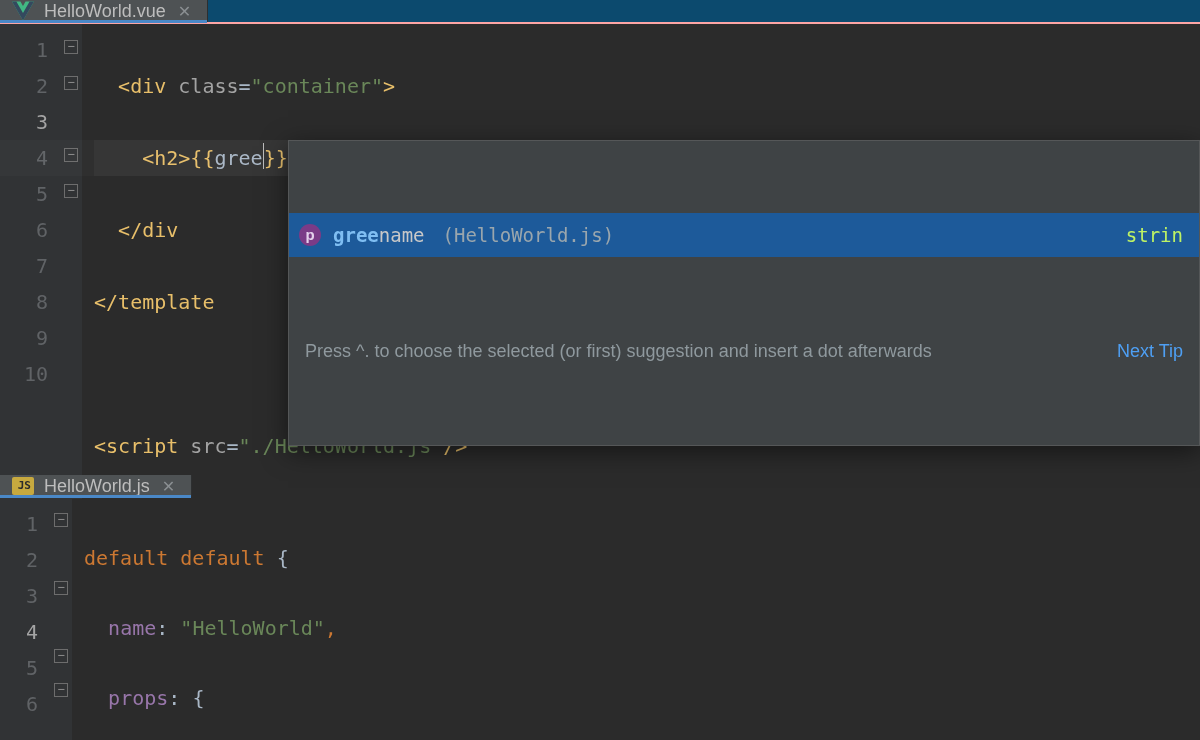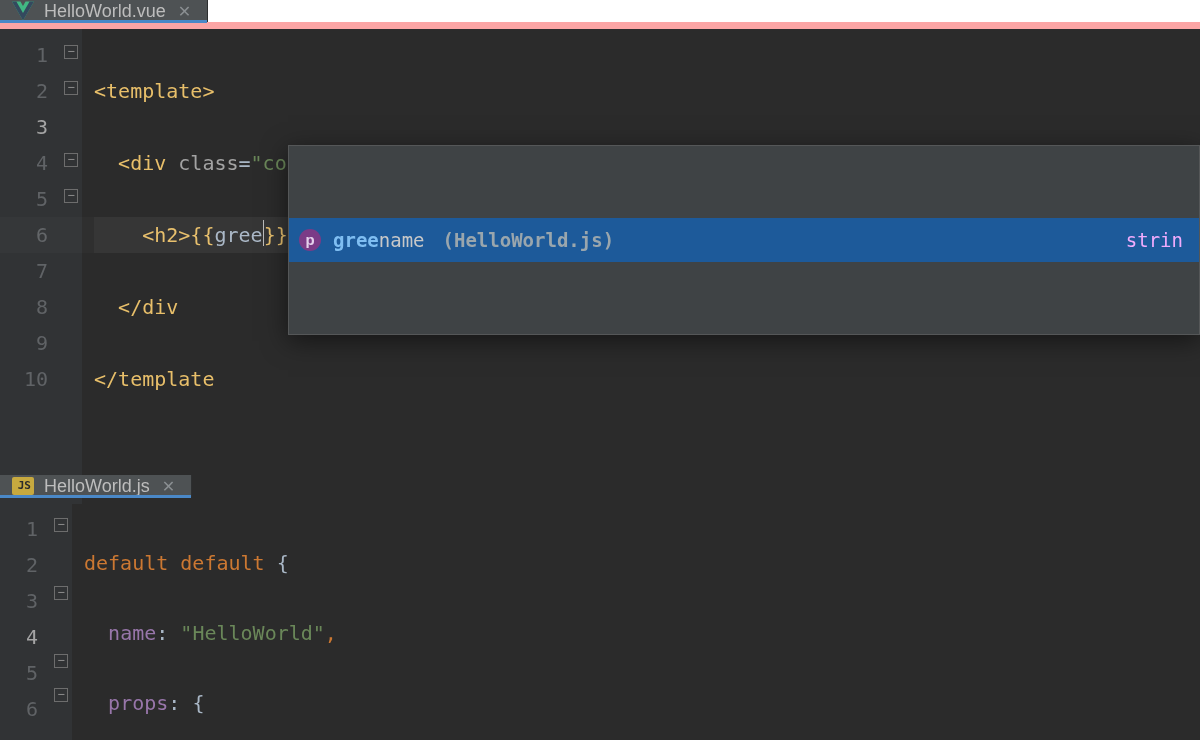--- a/index.html
+++ b/index.html
@@ -13,24 +13,24 @@
   }
 
   
   .pane { display: flex; flex-direction: column; }
   .pane.top { height: 475px; border-bottom: 1px solid #1e1e1e; }
   .pane.bottom { height: 265px; }
 
   
   .tabbar {
     height: 44px;
-    background: #ffffff;
+    background: #0c4a6e;
     display: flex;
     align-items: center;
-    border-bottom: 7px solid #fca5a5;
+    border-bottom: 2px solid #fca5a5;
   }
   .tab {
     display: flex; align-items: center;
     padding: 0 14px 0 12px;
     gap: 10px;
     background: #4e5254;
     border-right: 1px solid #2d2f30;
     color: #bdbdbd;
     font-family: "Segoe UI", "Helvetica Neue", sans-serif;
     font-size: 18px;
@@ -136,22 +136,22 @@
     padding: 0 16px 0 10px;
     gap: 12px;
   }
   .popup-row .badge {
     width: 22px; height: 22px; border-radius: 11px;
     background: #7b3b87; color: #e5d0ec;
     font: 700 15px/22px sans-serif; text-align: center;
   }
   .popup-row .match { color: #7fbef2; font-weight: 600; }
   .popup-row .rest  { color: #c8c8c8; }
-  .popup-row .src   { color: #9aa6ad; margin-left: 6px; font-weight: bold;}
-  .popup-row .rtype { margin-left: auto; color: #f0abfc; }
+  .popup-row .src   { color: #9aa6ad; margin-left: 6px;}
+  .popup-row .rtype { margin-left: auto; color: #bef264; }
   .popup-tip {
     display:flex; align-items:center;
     height: 44px;
     background: #3f4345;
     padding: 0 16px;
     color: #8f999e;
     font-family: "Segoe UI", sans-serif;
     font-size: 18px;
   }
   .popup-tip .next { margin-left: auto; color: #4e9ff3; cursor:pointer; }
@@ -188,39 +188,42 @@
       <div>10</div>
     </div>
     <div class="foldcol">
       <div class="fold" style="top:16px">−</div>
       <div class="fold" style="top:52px">−</div>
       <div class="fold" style="top:124px">−</div>
       <div class="fold" style="top:160px">−</div>
     </div>
 
     <div class="code">
-<div class="line"><span class="tag">&lt;</span><span class="tag">template</span><span class="tag">&gt;</span></div>
 <div class="line">  <span class="tag">&lt;</span><span class="tag">div</span> <span class="attr">class</span><span class="punc">=</span><span class="str">"container"</span><span class="tag">&gt;</span></div>
 <div class="line hl-line">    <span class="tag">&lt;</span><span class="tag">h2</span><span class="tag">&gt;</span><span class="delim">{{</span><span class="must">gree</span><span class="caret"></span><span class="delim">}}</span><span class="tag">&lt;/</span><span class="tag">h2</span><span class="tag">&gt;</span></div>
 <div class="line">  <span class="tag">&lt;/</span><span class="tag">div</span></div>
 <div class="line"><span class="tag">&lt;/</span><span class="tag">template</span></div>
 <div class="line"></div>
 <div class="line"><span class="tag">&lt;</span><span class="tag">script</span> <span class="attr">src</span><span class="punc">=</span><span class="str">"./HelloWorld.js"</span><span class="tag">/&gt;</span></div>
 <div class="line"></div>
 <div class="line"><span class="tag">&lt;</span><span class="tag">style</span> <span class="attr">src</span><span class="punc">=</span><span class="str">"./HelloWorld.css"</span><span class="tag">/&gt;</span></div>
 <div class="line"></div>
 
       
       <div class="popup">
         <div class="popup-row">
           <span class="badge">p</span>
           <span><span class="match">gree</span><span class="rest">name</span></span>
           <span class="src">(HelloWorld.js)</span>
           <span class="rtype">strin</span>
         </div>
+        <div class="popup-tip">
+          <span>Press ^. to choose the selected (or first) suggestion and insert a dot afterwards</span>
+          <span class="next">Next Tip</span>
+        </div>
       </div>
     </div>
   </div>
 
 </div>
 
 <div class="pane bottom">
 
   <div class="tabbar">
     <div class="tab active">

